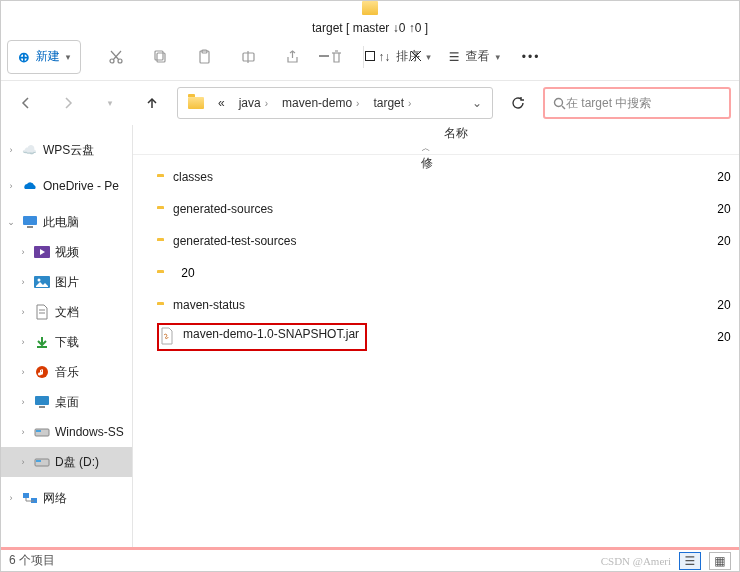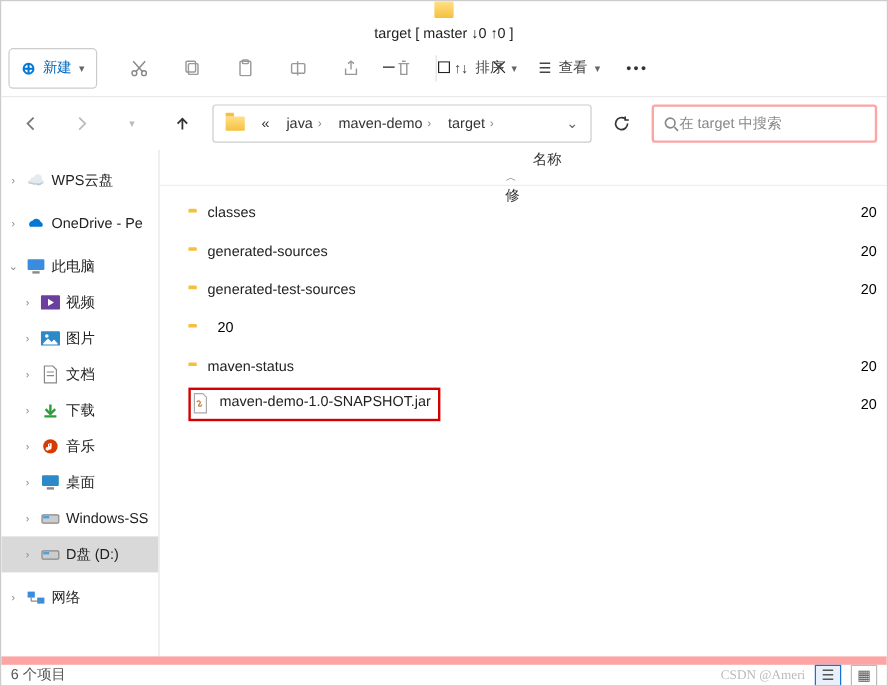--- a/index.html
+++ b/index.html
@@ -45,21 +45,21 @@
 .colname { padding-left: 40px; color: #333; flex:1; display:flex; align-items:center; }
 .colsort { color:#666; font-size:9px; padding-right:20px;}
 .colmod { width: 30px; text-align: left; color: #333; }
 .filelist { flex: 1; padding-top: 6px; overflow:hidden;}
 .frow { height: 32px; display: flex; align-items: center; padding-left: 24px; gap: 16px; }
 .frow .name { flex: 1; color: #222; }
 .frow .date { width: 30px; color: #000000; text-align:center; }
 .jar-outline { border: 2px solid #d40000; padding: 2px 6px 2px 0; height:28px; display:flex; align-items:flex-start; gap:8px; }
 
 
-.status { height: 24px; border-top: 7px solid #fca5a5; display: flex; align-items: center; padding: 0 8px; color: #555; gap:8px;}
+.status { height: 24px; border-top: 3px solid #fca5a5; display: flex; align-items: center; padding: 0 8px; color: #555; gap:8px;}
 .status .fill { flex:1; }
 .status .wm { color:#bbb; font-size:11px;font-family:Liberation Serif, serif; }
 .status .vbtn { width:22px; height:18px; border:1px solid #bbb; display:flex; align-items:center; justify-content:center; }
 .status .vbtn.active { border-color:#1a6fd6; background:#e8f1fb;}
 
 
 .fld { width:18px; height:14px; background: linear-gradient(#ffe08a,#f5c13d); border-radius:1px; position:relative; }
 .fld:before { content:''; position:absolute; top:-3px; left:0; width:7px; height:3px; background:#f5c13d; border-radius:1px 1px 0 0;}
 </style>
 </head>

